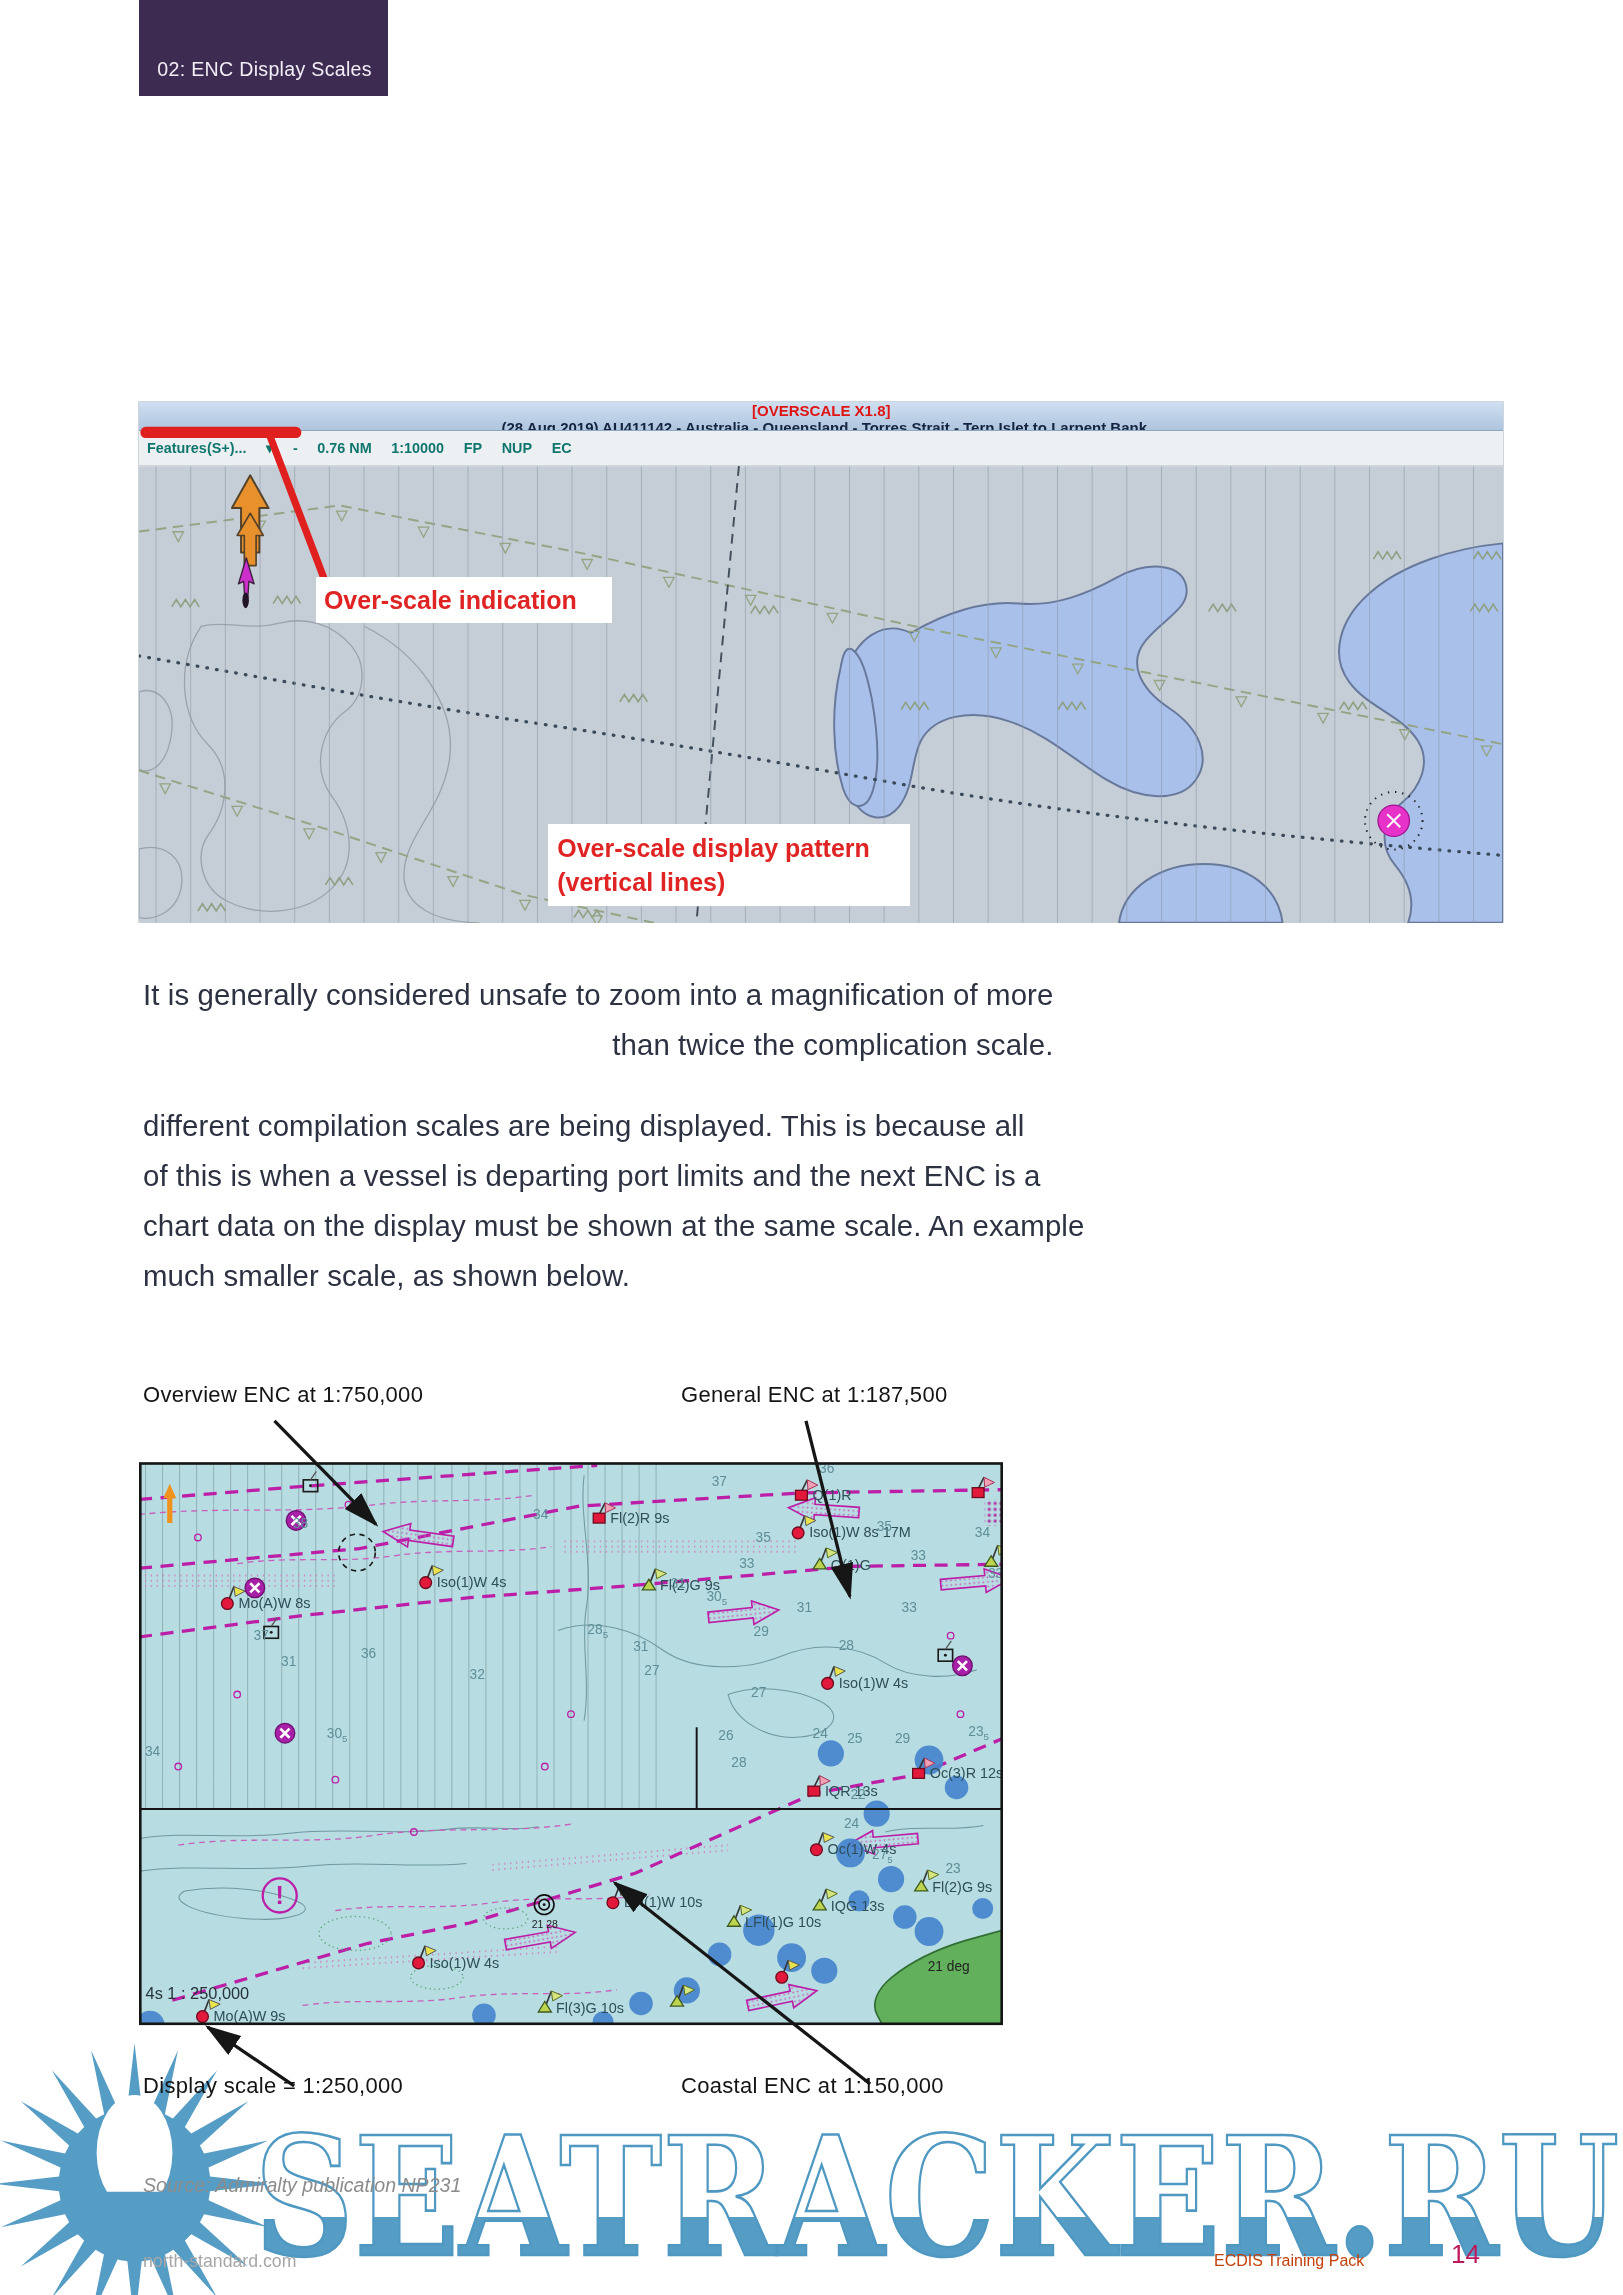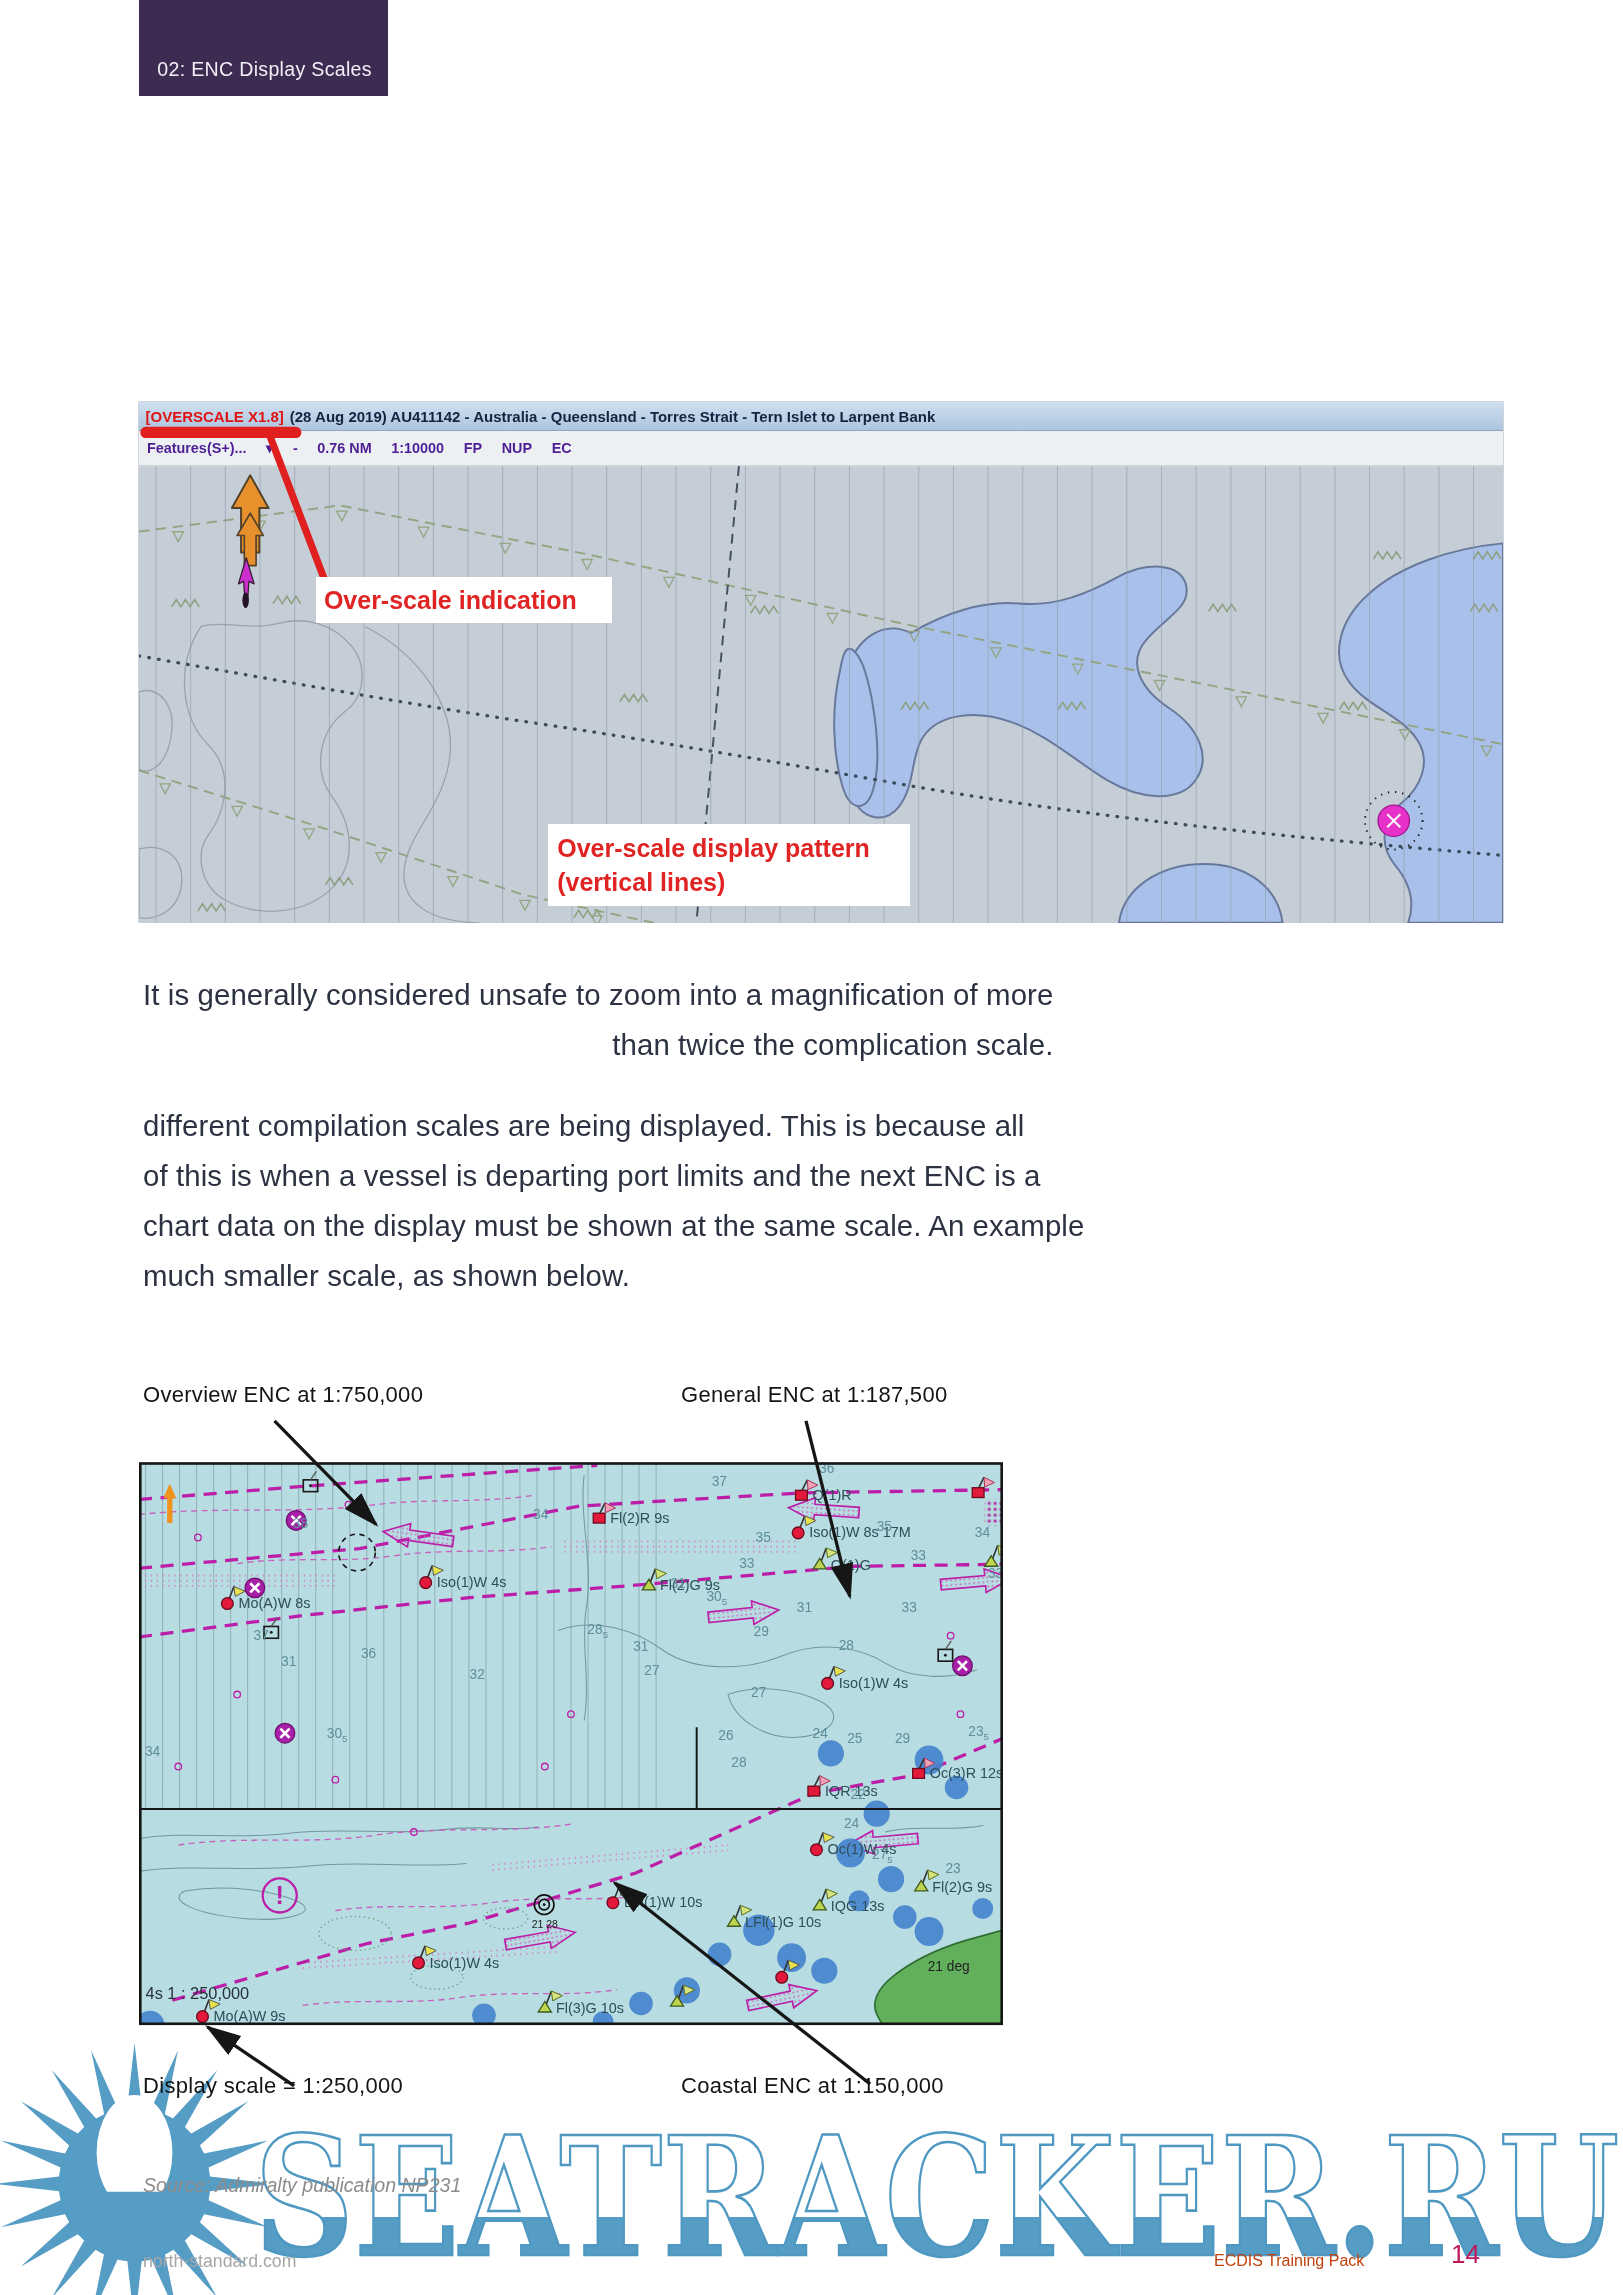--- a/index.html
+++ b/index.html
@@ -5,24 +5,24 @@
   html,body{margin:0;padding:0;background:#e8e8e8;}
   .page{position:relative;width:1623px;height:2295px;background:#ffffff;overflow:hidden;
         font-family:"Liberation Sans",sans-serif;}
   
   .badge{position:absolute;left:139px;top:0;width:249px;height:96px;box-sizing:border-box;
          padding:58px 0 0 18.3px;color:#F2EEF6;font-size:19.6px;letter-spacing:0.3px;}
   
   .figure1{position:absolute;left:139px;top:402px;width:1364px;height:520px;box-shadow:0 0 0 0.7px #b9c3cd;}
   .f1-titlebar{height:29px;background:linear-gradient(#cfdff0,#aec5de);border-bottom:0.7px solid #8fa6c0;
                display:flex;align-items:center;padding-left:6.5px;box-sizing:border-box;
-               font-size:15px;font-weight:bold;color:#14233F;white-space:nowrap;overflow:hidden;}
+               font-size:15px;font-weight:bold;color:#14233F;white-space:nowrap;overflow:hidden;flex-direction:column;}
   .f1-titlebar .ttl-red{color:#E01414;margin-right:5.9px;}
   .f1-toolbar{height:35px;background:#EDF0F2;border-bottom:0.7px solid #cfd4d8;display:flex;align-items:center;
-              padding-left:7.9px;box-sizing:border-box;font-size:14.4px;color:#4c1d95;font-weight:bold;}
+              padding-left:7.9px;box-sizing:border-box;font-size:14.4px;color:#0f766e;font-weight:bold;}
   .f1-toolbar span{margin-right:19.6px;}
   #chart1{display:block;}
   .f1-overlay{position:absolute;left:0;top:0;z-index:4;pointer-events:none;}
   .ann{position:absolute;background:#ffffff;color:#E02424;font-weight:bold;font-size:25px;z-index:5;}
   .ann1{left:177px;top:175px;width:288px;height:46px;line-height:46px;padding-left:7.9px;}
   .ann2{left:409px;top:422px;width:353px;padding:6.5px 0 7.9px 9.2px;line-height:34px;}
   
   .para{position:absolute;left:143px;color:#2D3242;font-size:29.4px;font-weight:300;
         letter-spacing:0.1px;line-height:50px;white-space:nowrap;}
   .p1{top:970px;text-align:right;} .p2{top:1101px;}

